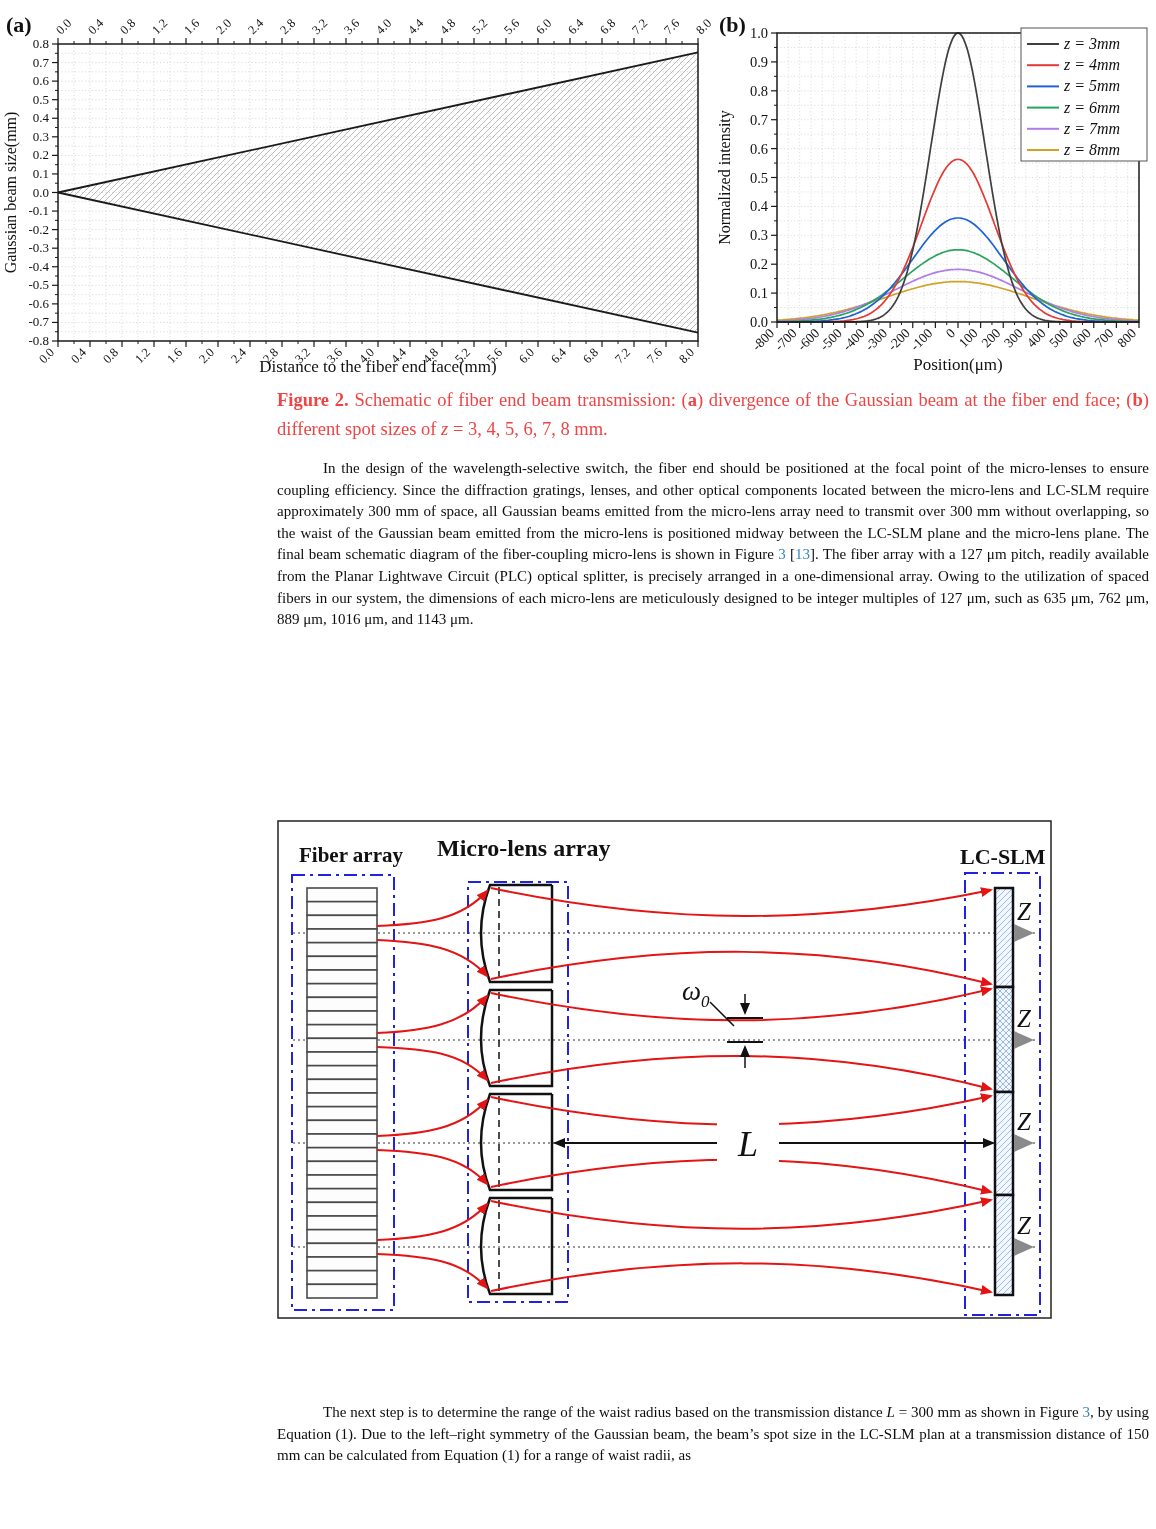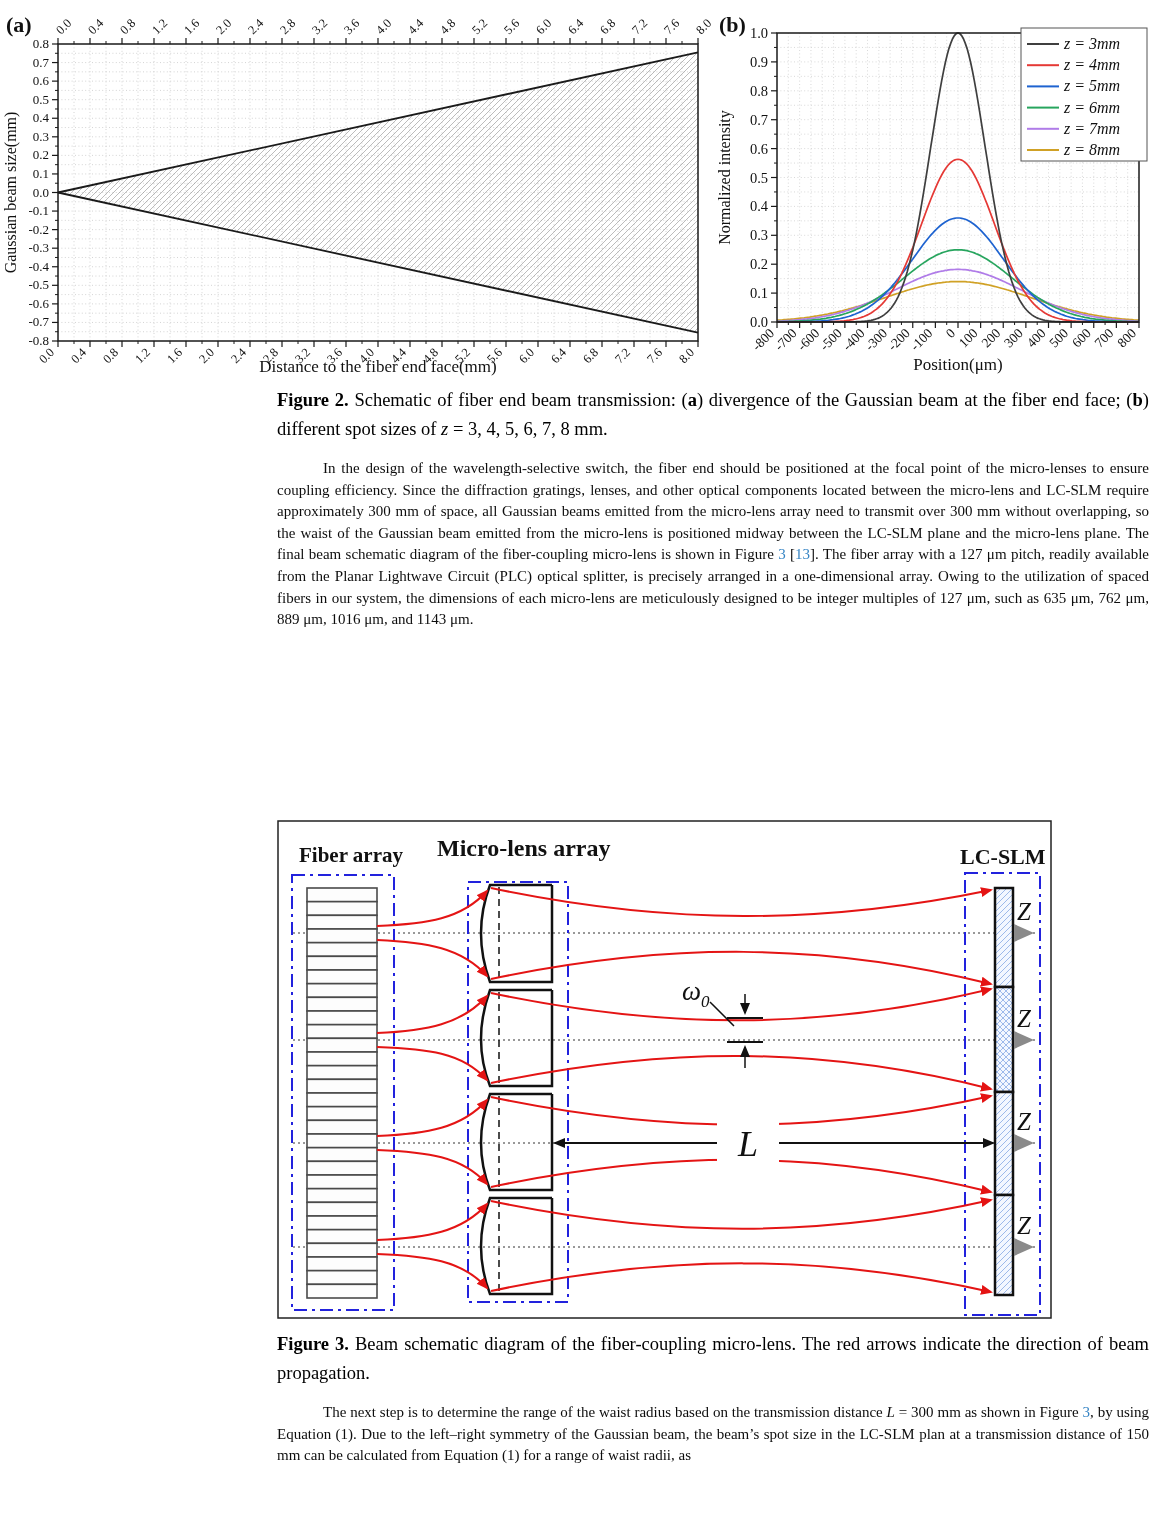--- a/index.html
+++ b/index.html
@@ -1,19 +1,19 @@
 <!DOCTYPE html>
 <html><head>
 <meta charset="utf-8">
 <style>
   html,body{margin:0;padding:0;background:#ffffff;}
   .page{position:relative;width:1156px;height:1529px;background:#fff;overflow:hidden;
         font-family:"Liberation Serif",serif;color:#111;}
   .abs{position:absolute;}
-  .caption{width:872px;font-size:18.5px;line-height:1.55;text-align:justify;text-align-last:left;color:#000000;}
+  .caption{width:872px;font-size:18.5px;line-height:1.55;text-align:justify;text-align-last:left;color:#ef4444;}
   .para{width:872px;font-size:15px;line-height:1.44;text-align:justify;text-align-last:left;color:#0d0d0d;}
   .para{ text-indent:46px;}
   .seg-b{font-weight:bold;}
   .seg-i{font-style:italic;}
   .seg-link{color:#3584c4;cursor:pointer;}
   svg text{font-family:"Liberation Serif",serif;fill:#111;}
 </style>
 </head>
 <body>
 
@@ -562,16 +562,15 @@
       <g>
         <text x="405" y="180" font-size="27" font-style="italic">ω<tspan dy="7" font-size="17">0</tspan></text>
         <line x1="433" y1="182" x2="457" y2="206" stroke="#111" stroke-width="1.5"></line>
         <line x1="450" y1="198" x2="486" y2="198" stroke="#111" stroke-width="2.2"></line>
         <line x1="450" y1="222" x2="486" y2="222" stroke="#111" stroke-width="2.2"></line>
         <line x1="468" y1="174" x2="468" y2="193" stroke="#111" stroke-width="1.5" marker-end="url(#ak)"></line>
         <line x1="468" y1="248" x2="468" y2="227" stroke="#111" stroke-width="1.5" marker-end="url(#ak)"></line>
       </g>
     </svg>
 
-  <div class="abs caption" style="left:277px;top:1330px;"><span class="seg-b">Figure 3.</span><span> Beam schematic diagram of the fiber-coupling micro-lens.  The red arrows indicate the direction of beam propagation.</span></div>
 
   <div class="abs para" style="left:277px;top:1402px;"><span>The next step is to determine the range of the waist radius based on the transmission distance </span><span class="seg-i">L</span><span> = 300 mm as shown in Figure </span><span class="seg-link">3</span><span>, by using Equation (1).  Due to the left–right symmetry of the Gaussian beam, the beam’s spot size in the LC-SLM plan at a transmission distance of 150 mm can be calculated from Equation (1) for a range of waist radii, as</span></div>
 </div>
 
 </body></html>

